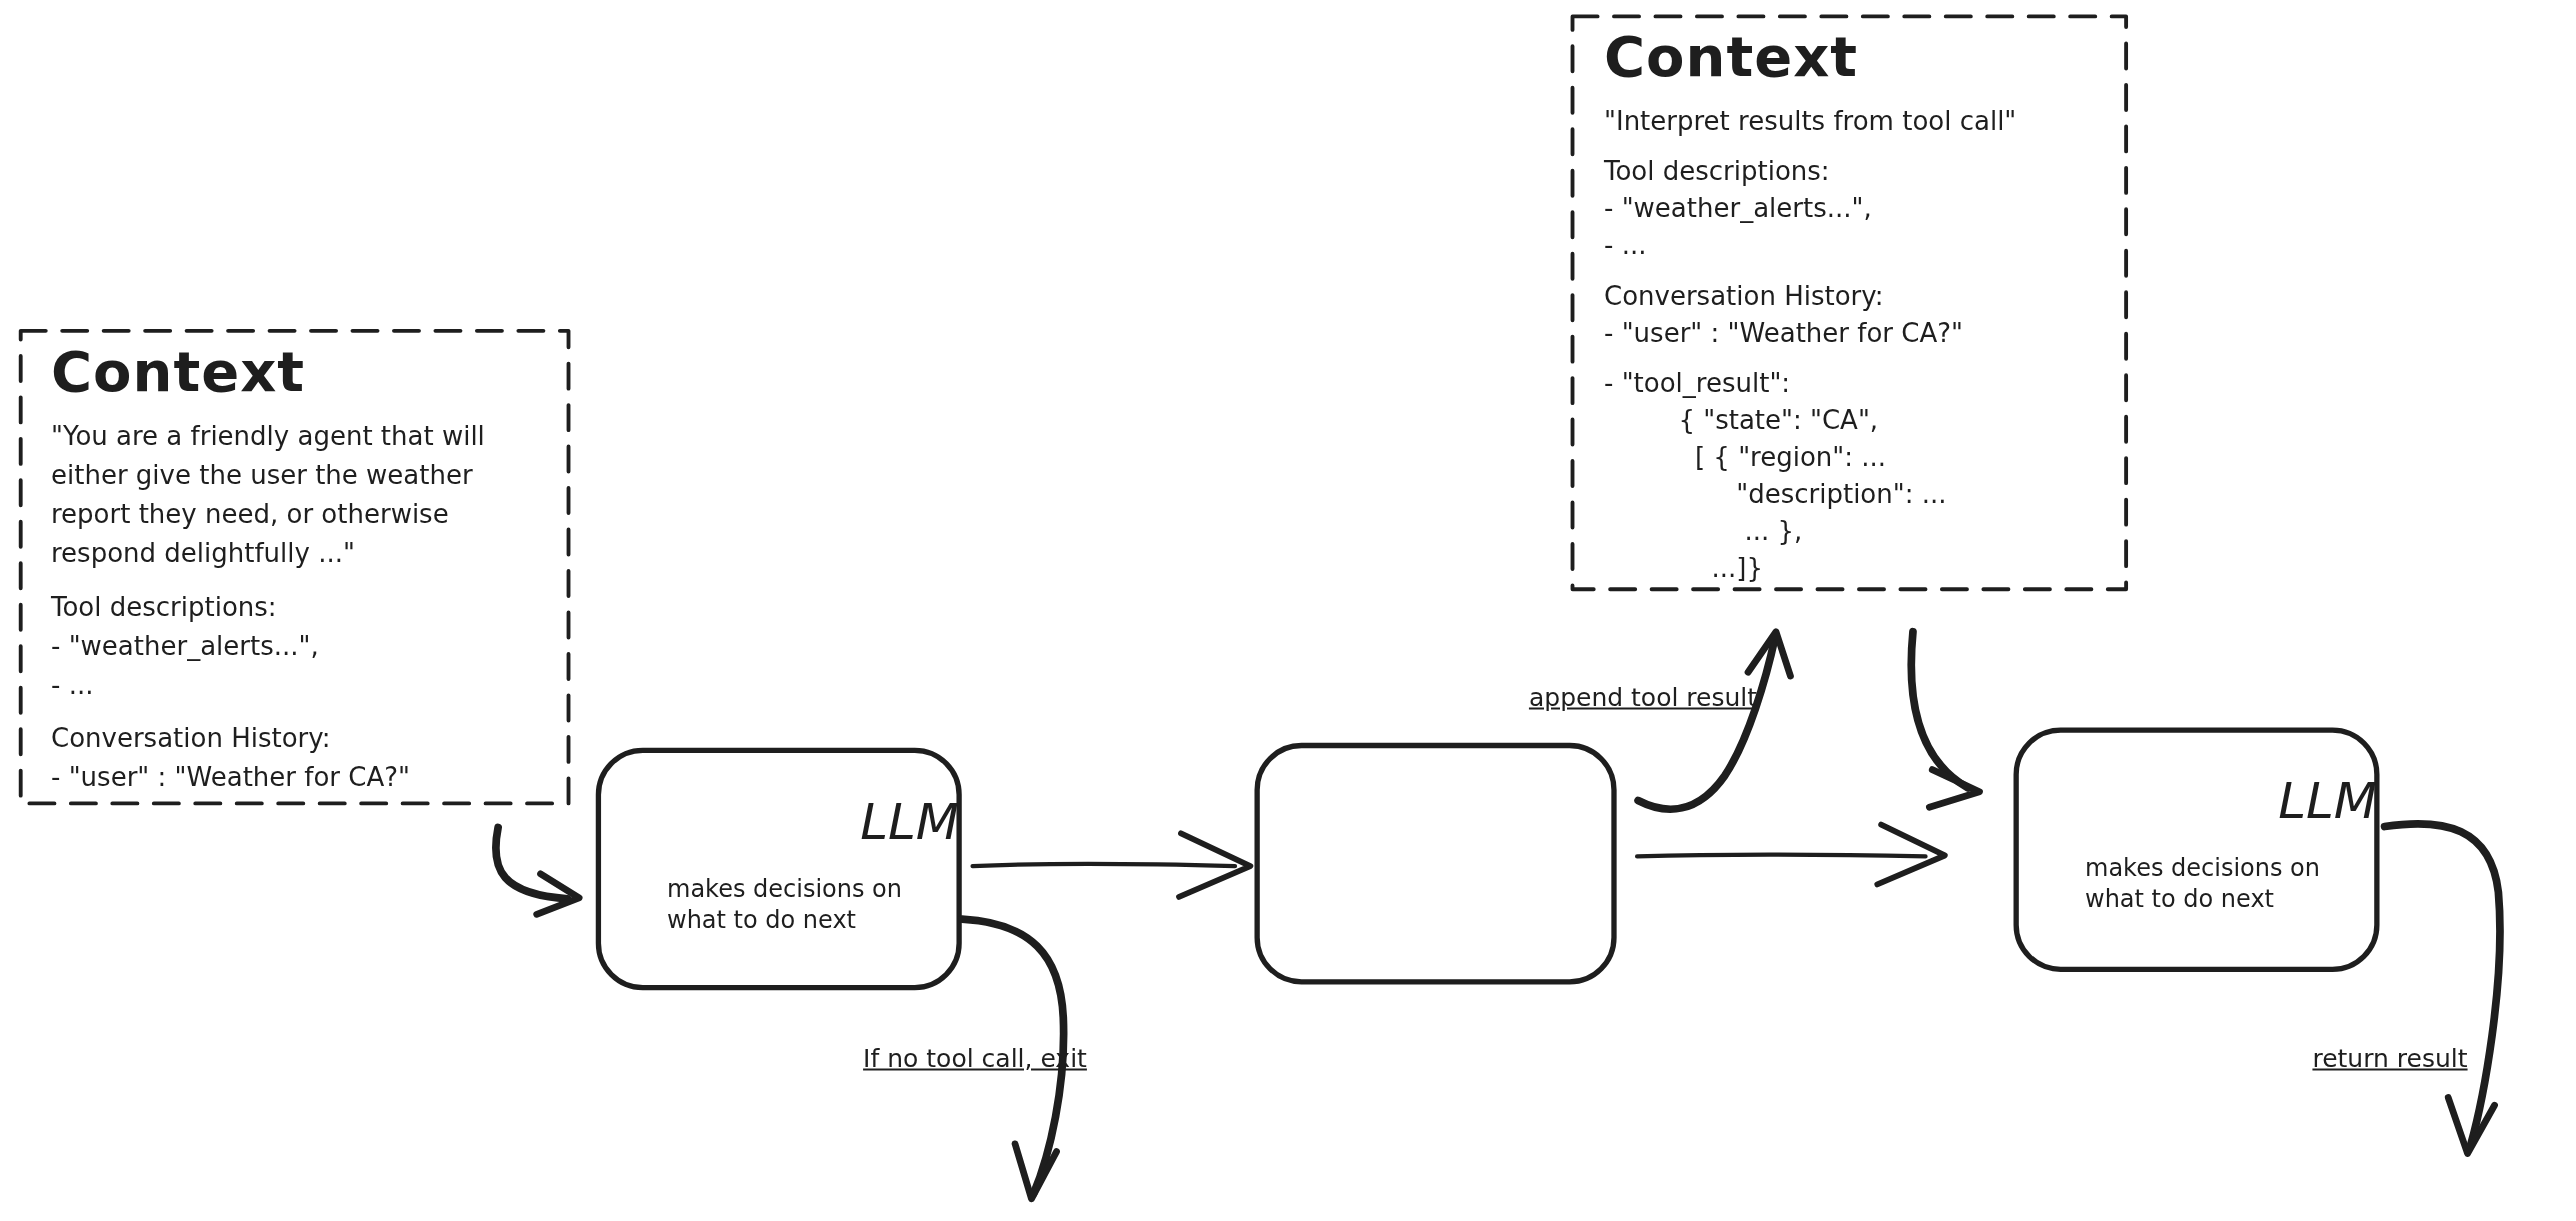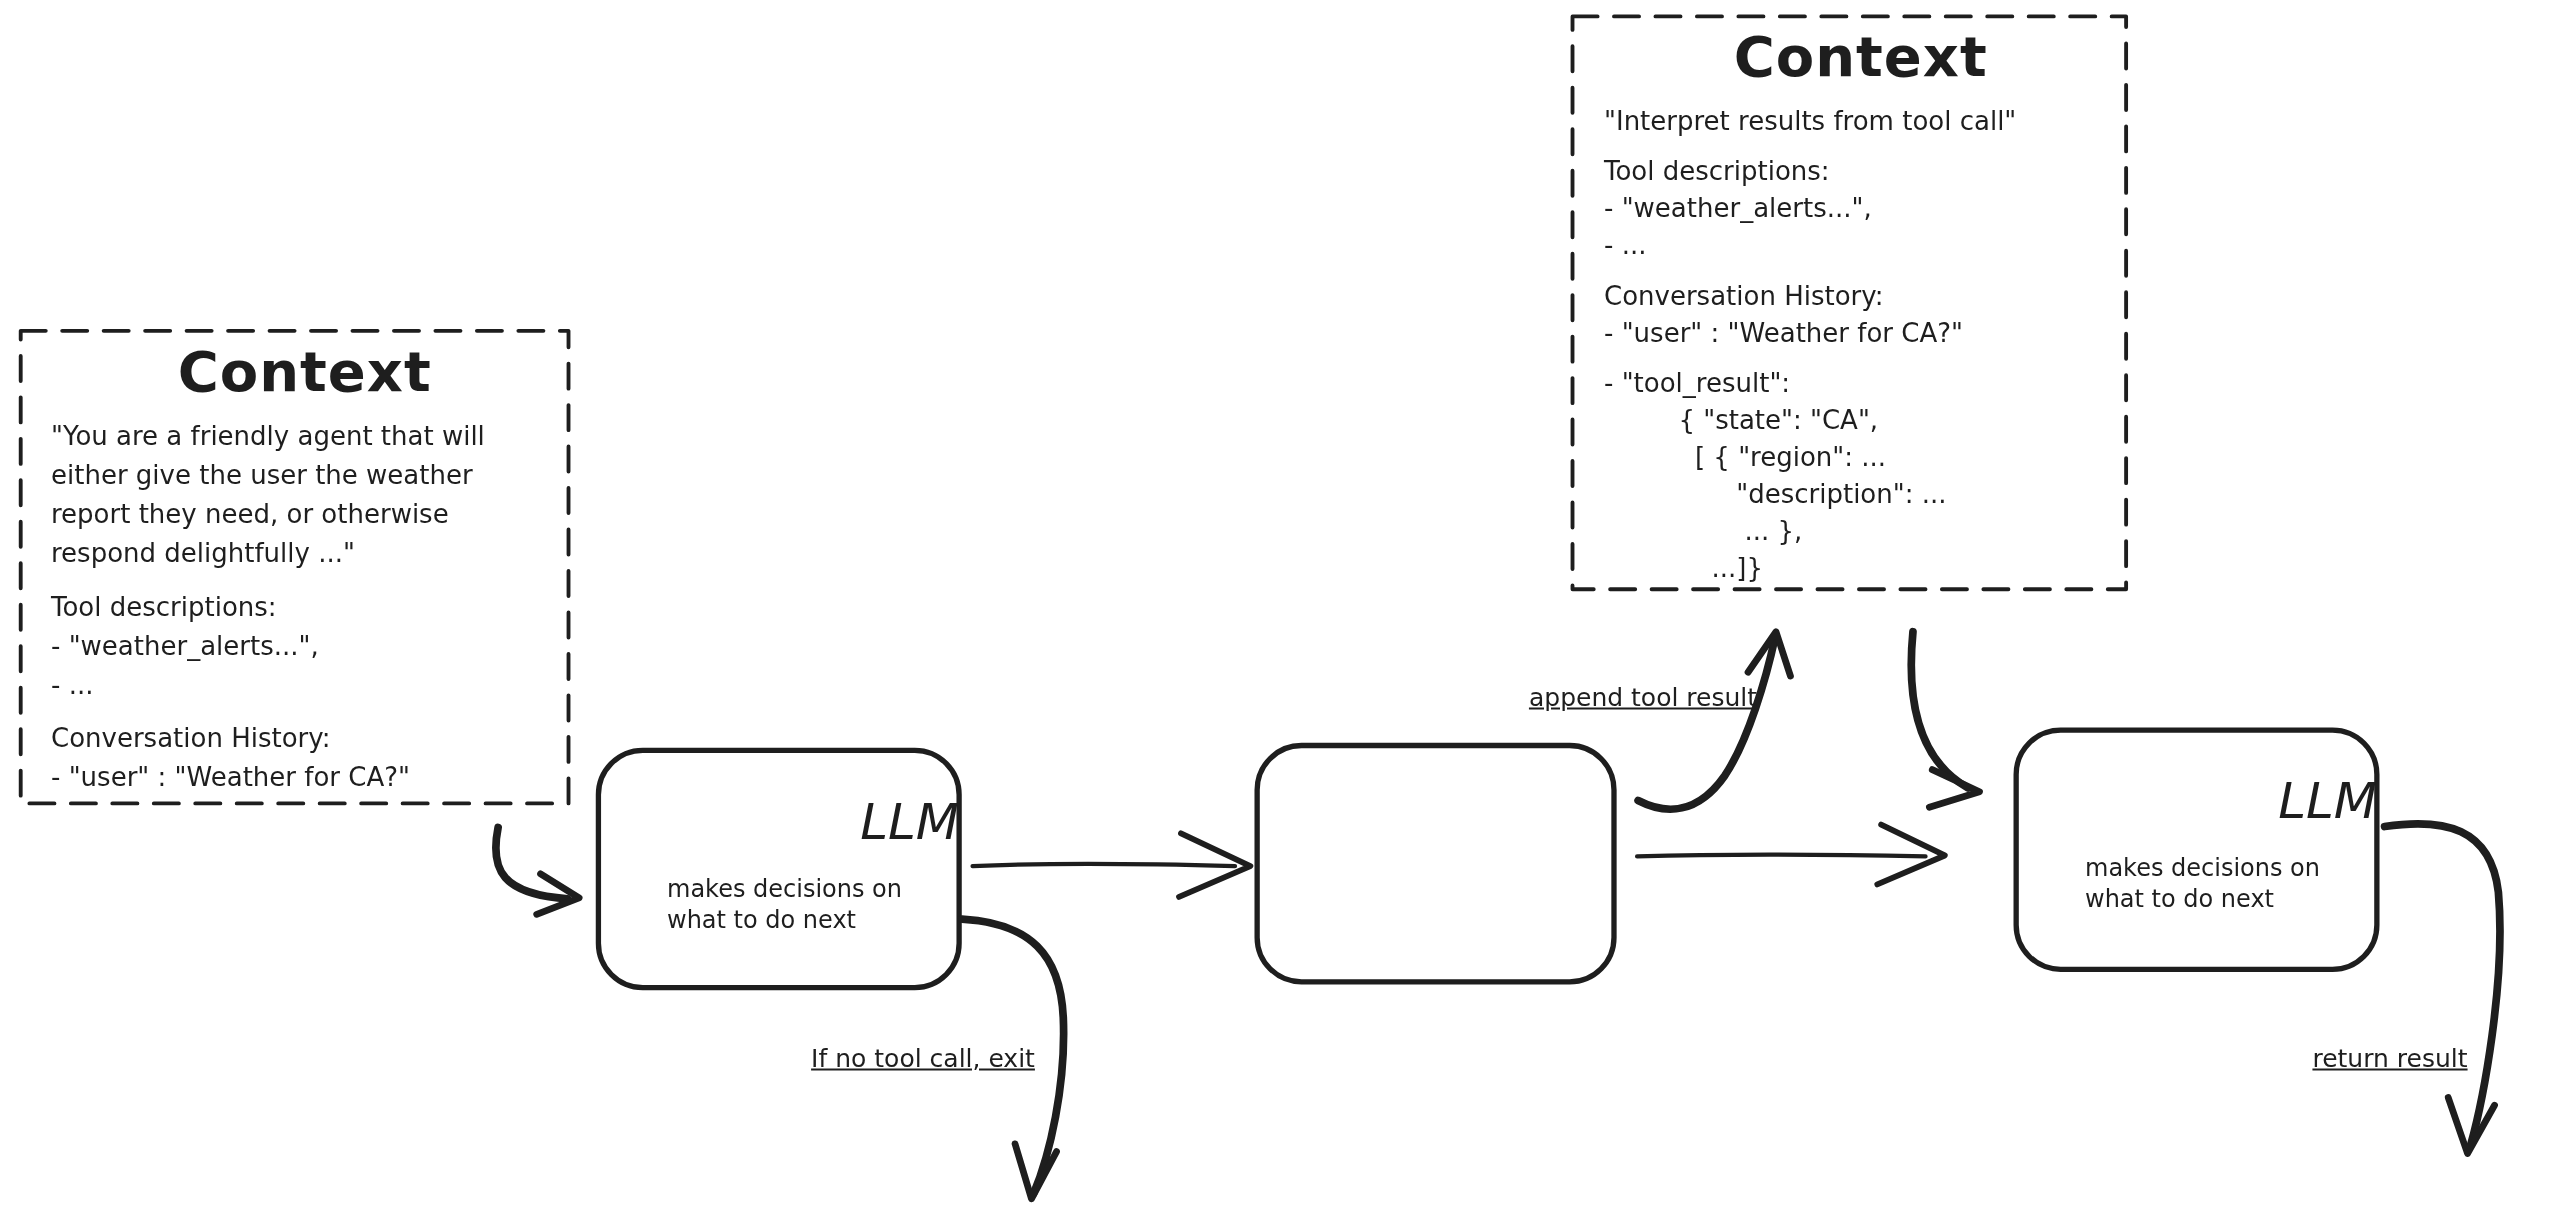--- a/index.html
+++ b/index.html
@@ -35,21 +35,20 @@
   .arrow-thick { stroke-width: 8; }
   .arrow-thin  { stroke-width: 4.5; }
   .head-thick  { stroke-width: 7; }
   .head-thin   { stroke-width: 6; }
 
   .ctx-box {
     position: absolute;
     padding: 7.7px 9.6px 0 31px;
   }
   .ctx-title {
-    text-align: center;
     font-size: 56px;
     font-weight: bold;
     letter-spacing: 1px;
     margin-bottom: 13.5px;
   }
   .ctx-body p {
     white-space: pre;
     font-size: 26px;
   }
   .ctx-box.left  .ctx-body p { line-height: 39px; margin-bottom: 14.5px; }
@@ -170,17 +169,17 @@
   </div>
 
 
   <div class="node" style="left:2016px; top:730px; width:361px; height:239px;">
     <div class="node-title italic">LLM</div>
     <div class="node-sub">makes decisions on
 what to do next</div>
   </div>
 
   <div class="arrow-label" style="left:1643px; top:697px;">append tool result</div>
-  <div class="arrow-label" style="left:923px; top:1058px;">If no tool call, exit</div>
+  <div class="arrow-label" style="left:975px; top:1058px;">If no tool call, exit</div>
   <div class="arrow-label" style="left:2390px; top:1058px;">return result</div>
 
 </div>
 
 
 </body></html>

